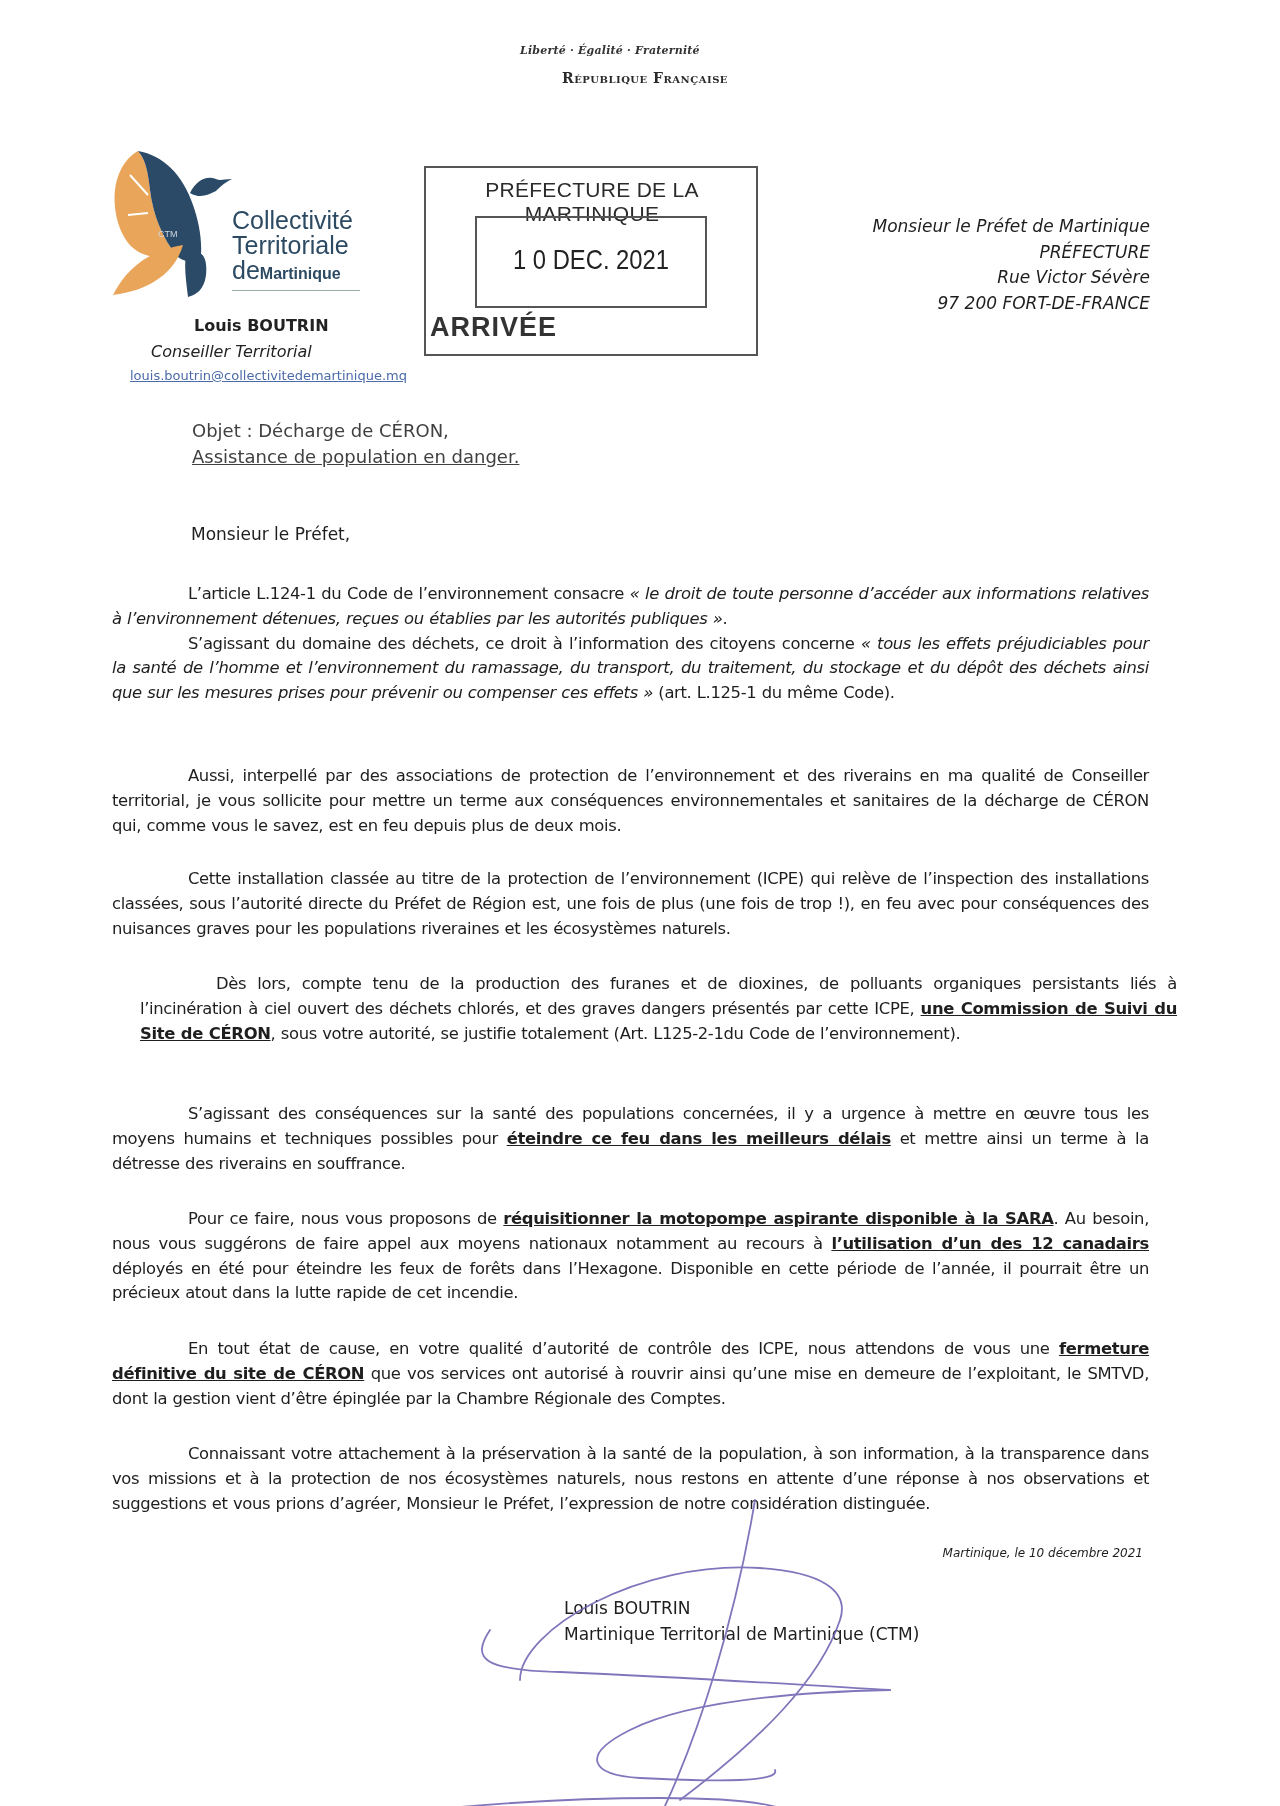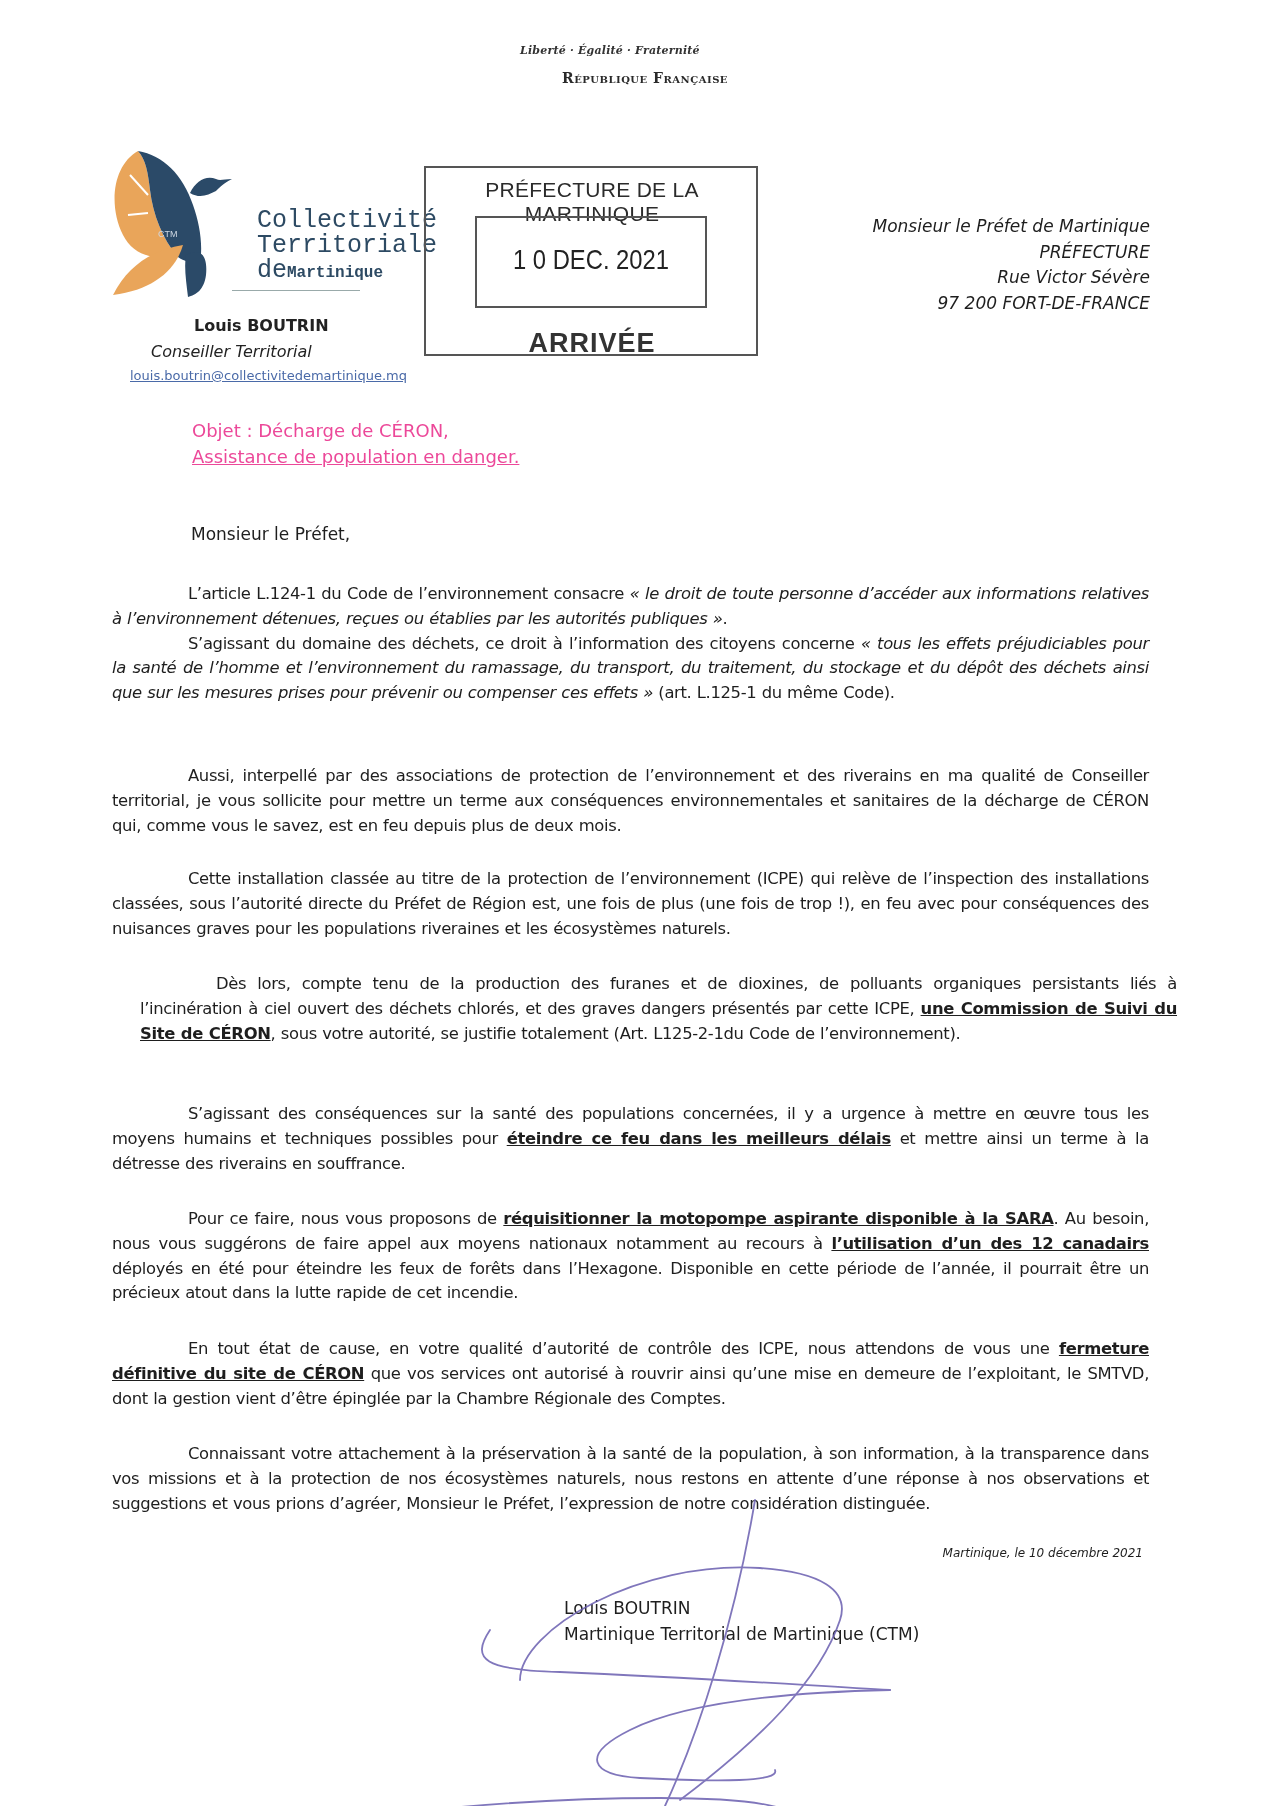--- a/index.html
+++ b/index.html
@@ -6,40 +6,40 @@
   body { width: 1280px; height: 1806px; position: relative; overflow: hidden;
          font-family: "DejaVu Sans", sans-serif; color: #1e1e1e; }
   .abs { position: absolute; }
 
   
   .motto { left: 520px; top: 44px; width: 300px; font-family: "DejaVu Serif", serif; font-style: italic; font-weight: bold; font-size: 11px; color: #333; letter-spacing: 0.2px; }
   .republique { left: 538px; top: 70px; font-family: "DejaVu Serif", serif; font-weight: bold; font-size: 14px; color: #2a2a2a; font-variant: small-caps; letter-spacing: 0.5px; margin-left: 24px; }
 
   
   .logo { left: 108px; top: 145px; width: 260px; height: 160px; }
-  .logo-text { left: 232px; top: 208px; font-family: Liberation Mono, monospace; color: #2d4a63; line-height: 25px; font-size: 25px; margin-left: 25px; }
+  .logo-text { left: 232px; top: 208px; font-family: Liberation Sans, sans-serif; color: #2d4a63; line-height: 25px; font-size: 25px; }
   .logo-text .l3 .m { font-weight: bold; font-size: 16px; }
   .logo-rule { left: 232px; top: 290px; width: 128px; height: 1px; background: #9aa; }
 
   .sender-name { left: 194px; top: 316px; font-family: "DejaVu Sans", sans-serif; font-weight: bold; font-size: 16px; color: #222; }
   .sender-title { left: 151px; top: 342px; font-family: "DejaVu Sans", sans-serif; font-style: italic; font-size: 16px; color: #222; }
   .sender-email { left: 130px; top: 368px; font-family: "DejaVu Sans", sans-serif; font-size: 13px; color: #4a6aa8; text-decoration: underline; }
 
   
   .stamp { left: 424px; top: 166px; width: 334px; height: 190px; border: 2px solid #555; box-sizing: border-box; }
   .stamp-title { left: 430px; top: 178px; width: 324px; text-align: center; font-family: "Liberation Sans", sans-serif; font-size: 21px; color: #2b2b2b; letter-spacing: 0.3px; }
   .stamp-inner { left: 475px; top: 216px; width: 232px; height: 92px; border: 2px solid #555; box-sizing: border-box; }
   .stamp-date { left: 475px; top: 244px; width: 232px; text-align: center; font-family: "Liberation Sans", sans-serif; font-size: 28px; color: #222; transform: scaleX(0.85); }
-  .stamp-status { left: 430px; top: 328px; width: 324px; text-align: center; font-family: "Liberation Sans", sans-serif; font-weight: bold; font-size: 27px; color: #333; letter-spacing: 1px; }
+  .stamp-status { left: 430px; top: 312px; width: 324px; font-family: "Liberation Sans", sans-serif; font-weight: bold; font-size: 27px; color: #333; letter-spacing: 1px; }
 
   
   .recipient { right: 130px; top: 214px; text-align: right; font-family: "DejaVu Sans", sans-serif; font-style: italic; font-size: 17px; line-height: 25.5px; color: #1e1e1e; margin-left: 23px; }
 
   
-  .subject { left: 192px; top: 418px; font-family: "DejaVu Sans", sans-serif; font-size: 18px; line-height: 26px; color: #ec4899; }
+  .subject { left: 192px; top: 418px; font-family: "DejaVu Sans", sans-serif; font-size: 18px; line-height: 26px; color: #404040; }
   .subject .u { text-decoration: underline; }
 
   .salutation { left: 191px; top: 524px; font-family: "DejaVu Sans", sans-serif; font-size: 17px; color: #1e1e1e; }
 
   
   .body-text { left: 112px; width: 1037px; font-family: "DejaVu Sans", sans-serif; font-size: 16.4px; line-height: 24.8px; color: #1e1e1e; text-align: justify; letter-spacing: -0.35px; word-spacing: 0.5px; }
   .body-text p { margin: 0; text-indent: 76px; }
   .body-text .q { font-style: italic; }
   .body-text .u { text-decoration: underline; font-weight: bold; }
   .p1 { top: 582px; }

